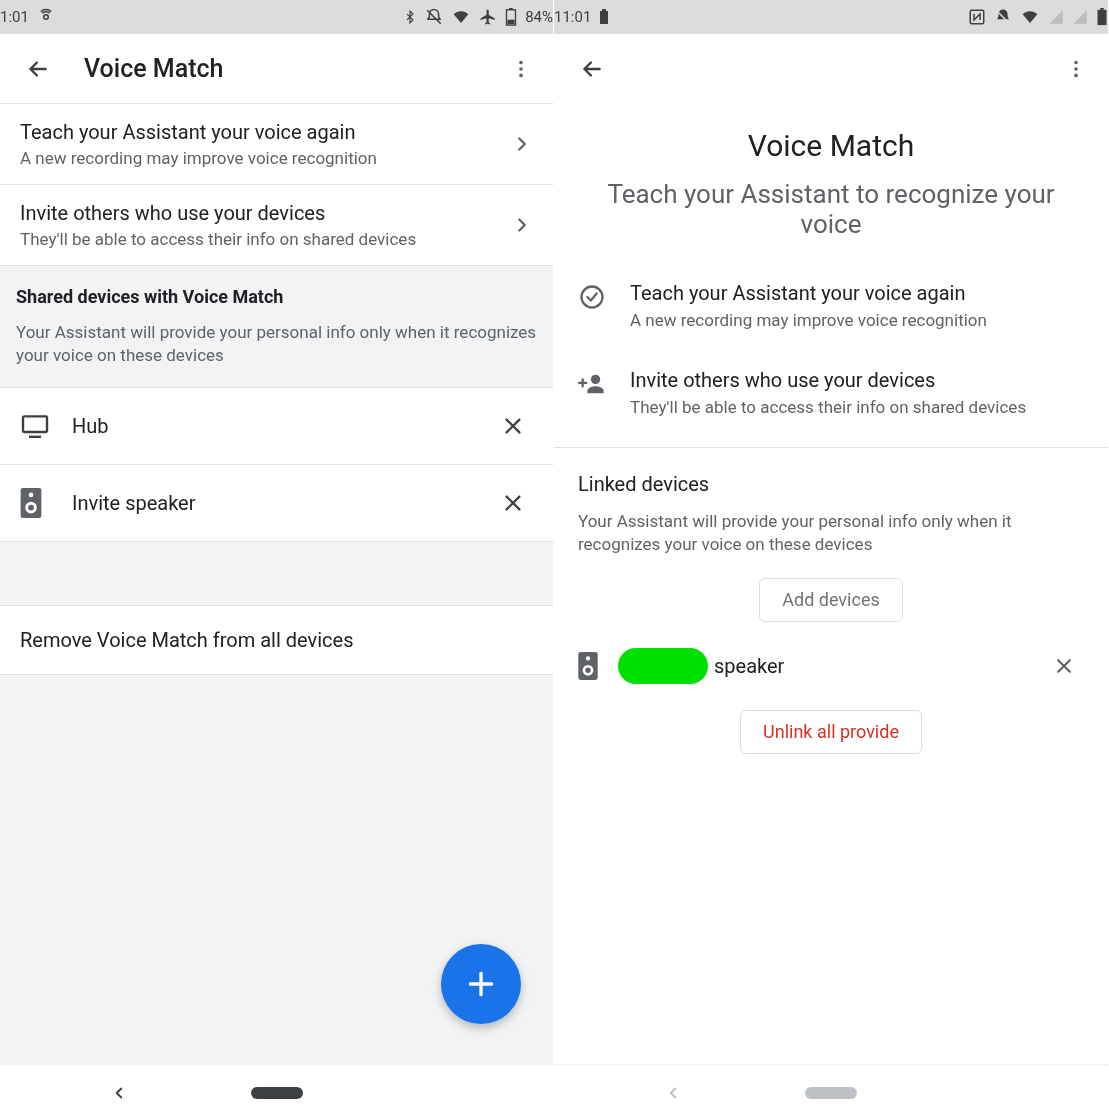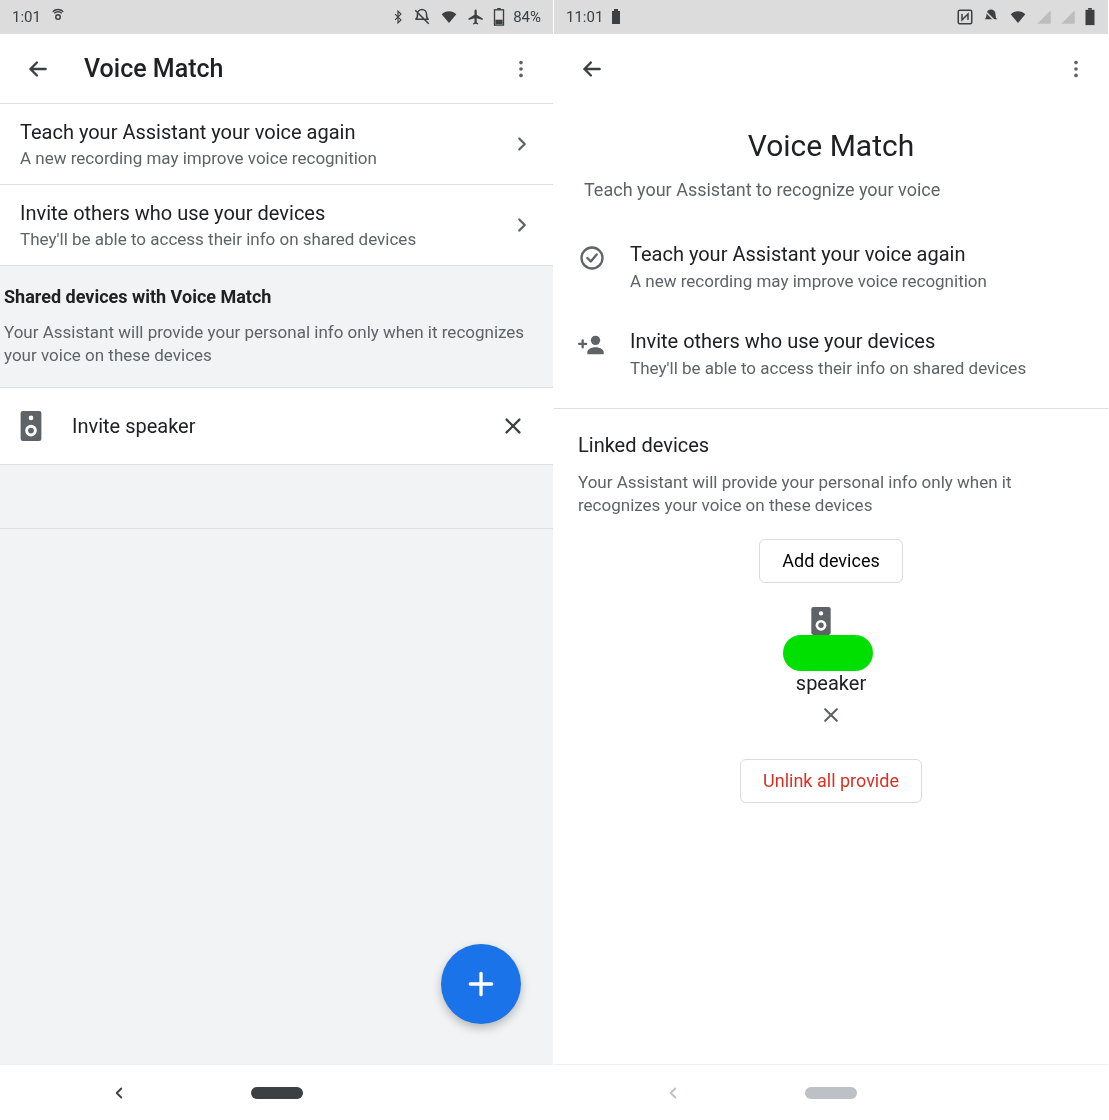--- a/index.html
+++ b/index.html
@@ -19,21 +19,21 @@
     position: relative;
     background: #fff;
   }
   .phone.left { border-right: 1px solid #fff; }
   .status-bar {
     height: 34px;
     background: #dcdcdc;
     display: flex;
     align-items: center;
     justify-content: space-between;
-    padding: 0 12px;
+    padding: 0 0;
     font-size: 15px;
     color: #3c4043;
   }
   .status-left, .status-right { display: flex; align-items: center; gap: 8px; }
   .status-right .ico { display: inline-flex; align-items: center; }
   .app-bar {
     height: 70px;
     display: flex;
     align-items: center;
     padding: 0 10px 0 16px;
@@ -64,21 +64,21 @@
     border-bottom: 1px solid #e0e0e0;
     background: #fff;
     cursor: pointer;
   }
   .list-content { flex: 1; }
   .li-title { font-size: 20px; color: #202124; }
   .li-sub { font-size: 17px; color: #5f6368; margin-top: 4px; }
   .chevron { color: #5f6368; }
   .section-header {
     background: #f1f3f4;
-    padding: 20px 4px 20px;
+    padding: 20px 16px 20px;
     border-bottom: 1px solid #e0e0e0;
   }
   .section-title { font-size: 18px; font-weight: 700; color: #202124; margin-bottom: 14px; }
   .section-desc { font-size: 17px; color: #5f6368; line-height: 1.35; }
   .device-row {
     display: flex; align-items: center;
     padding: 18px 20px;
     border-bottom: 1px solid #e0e0e0;
     background: #fff;
   }
@@ -110,21 +110,22 @@
   .nav-pill { position:absolute; left:50%; transform:translateX(-50%); width: 52px; height: 12px; background:#3c4043; border-radius: 6px; }
   .right .nav-pill { background:#bdc1c6; }
   
   .big-title {
     text-align: center;
     font-size: 30px;
     font-weight: 400;
     padding: 24px 20px 10px;
   }
   .subtitle {
-    font-size: 18px;
+    text-align: center;
+    font-size: 26px;
     color: #5f6368;
     padding: 6px 30px 24px;
   }
   .r-item {
     display: flex; align-items: flex-start;
     padding: 18px 24px;
     cursor: pointer;
   }
   .r-icon { width: 52px; padding-top: 2px; color:#5f6368; }
   .r-content { flex: 1; }
@@ -133,25 +134,25 @@
   .divider { height: 1px; background:#e0e0e0; margin-top: 10px; }
   .linked-section { padding: 24px 24px 8px; }
   .linked-title { font-size: 20px; font-weight: 400; margin-bottom: 14px; }
   .linked-desc { font-size: 17px; color:#5f6368; line-height:1.35; }
   .pill-btn {
     display: inline-flex; align-items:center; justify-content:center;
     height: 44px; padding: 0 22px; border-radius: 6px;
     border: 1px solid #dadce0; font-size: 18px; cursor:pointer;
     background:#fff;
   }
-  .pill-btn.blue { color:#000000; }
+  .pill-btn.blue { color:#737373; }
   .pill-btn.red { color:#d93025; }
   .btn-row { display:flex; justify-content:center; padding: 14px 0; }
   .r-device-row {
-    display:flex; align-items:center; padding: 10px 24px; flex-direction: column;
+    display:flex; align-items:center; padding: 10px 24px;
   }
   .green-badge { width: 90px; height: 36px; border-radius: 18px; background:#00e000; margin-right: 6px; }
   svg { display:block; }
 </style>
 </head>
 <body>
 
 <div class="phone left">
   <div class="status-bar">
     <div class="status-left">
@@ -233,20 +234,35 @@
           <polyline points="9 6 15 12 9 18"></polyline>
         </svg>
     </span>
   </div>
 
   <div class="section-header">
     <div class="section-title">Shared devices with Voice Match</div>
     <div class="section-desc">Your Assistant will provide your personal info only when it recognizes your voice on these devices</div>
   </div>
 
+  <div class="device-row">
+    <div class="device-icon">
+      <svg width="30" height="24" viewBox="0 0 24 20" fill="none" stroke="#3c4043" stroke-width="2">
+          <rect x="2" y="2" width="20" height="13" rx="1"></rect>
+          <line x1="7" y1="19" x2="17" y2="19"></line>
+        </svg>
+    </div>
+    <div class="device-name">Hub</div>
+    <div class="x-btn">
+      <svg width="22" height="22" viewBox="0 0 24 24" fill="none" stroke="#3c4043" stroke-width="2.5" stroke-linecap="round">
+          <line x1="5" y1="5" x2="19" y2="19"></line>
+          <line x1="19" y1="5" x2="5" y2="19"></line>
+        </svg>
+    </div>
+  </div>
 
   <div class="device-row">
     <div class="device-icon">
       <svg width="22" height="30" viewBox="0 0 18 26" fill="#5f6368">
           <rect x="0" y="0" width="18" height="26" rx="2"></rect>
           <circle cx="9" cy="6" r="2" fill="#fff"></circle>
           <circle cx="9" cy="17" r="5" fill="#fff"></circle>
           <circle cx="9" cy="17" r="2.5" fill="#5f6368"></circle>
         </svg>
     </div>
@@ -254,20 +270,23 @@
     <div class="x-btn">
       <svg width="22" height="22" viewBox="0 0 24 24" fill="none" stroke="#3c4043" stroke-width="2.5" stroke-linecap="round">
           <line x1="5" y1="5" x2="19" y2="19"></line>
           <line x1="19" y1="5" x2="5" y2="19"></line>
         </svg>
     </div>
   </div>
 
   <div class="gap-grey"></div>
 
+  <div class="remove-row">
+    <span>Remove Voice Match from all devices</span>
+  </div>
 
   <div class="bottom-fill">
     <div class="fab">
       <svg width="32" height="32" viewBox="0 0 24 24" fill="none" stroke="#fff" stroke-width="2.5" stroke-linecap="round">
           <line x1="12" y1="4" x2="12" y2="20"></line>
           <line x1="4" y1="12" x2="20" y2="12"></line>
         </svg>
     </div>
   </div>
 

